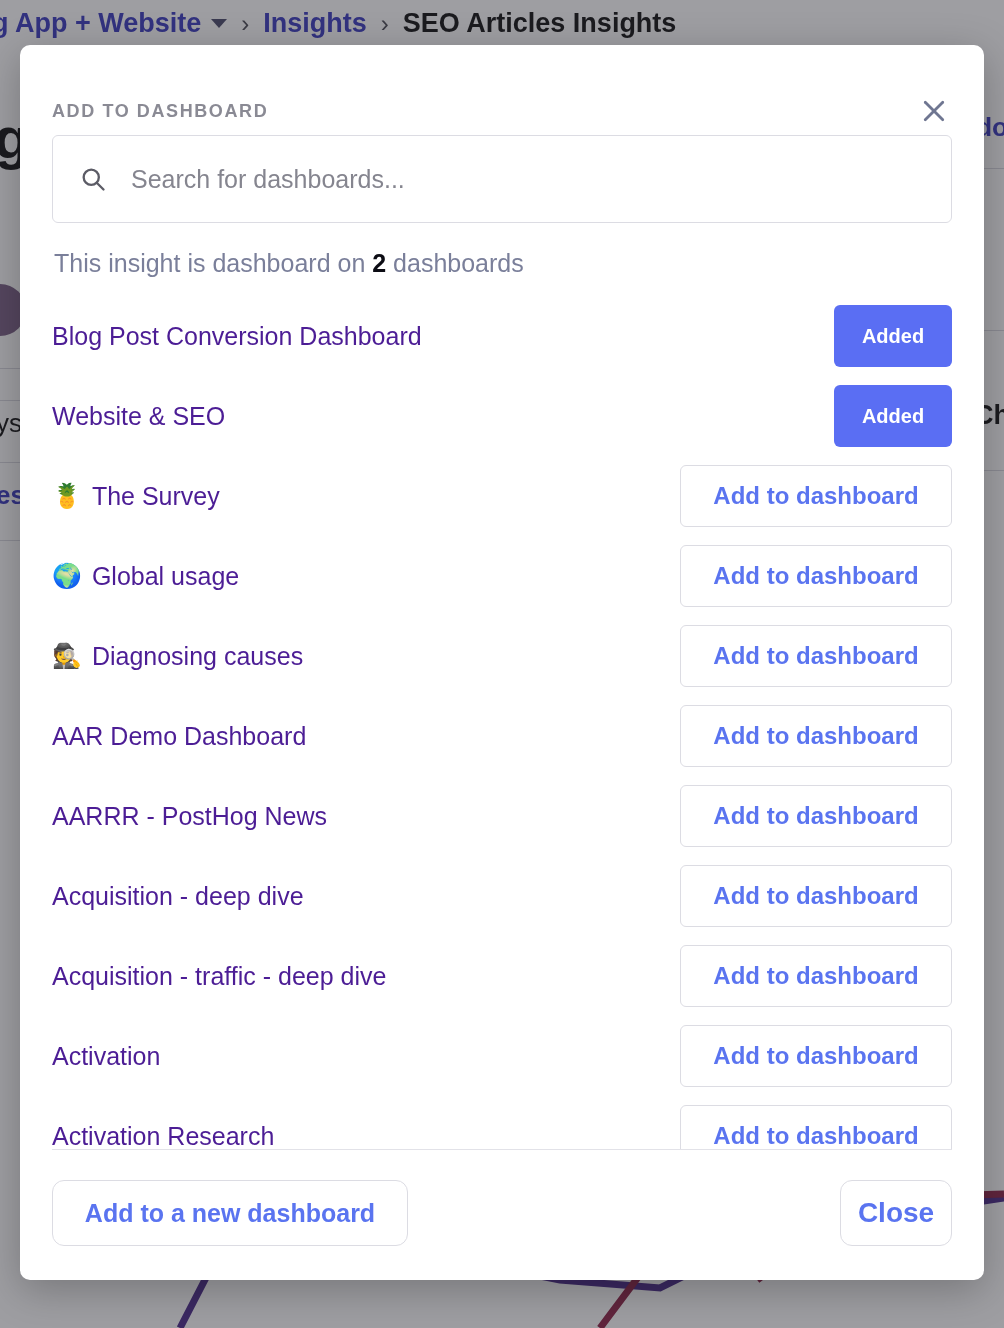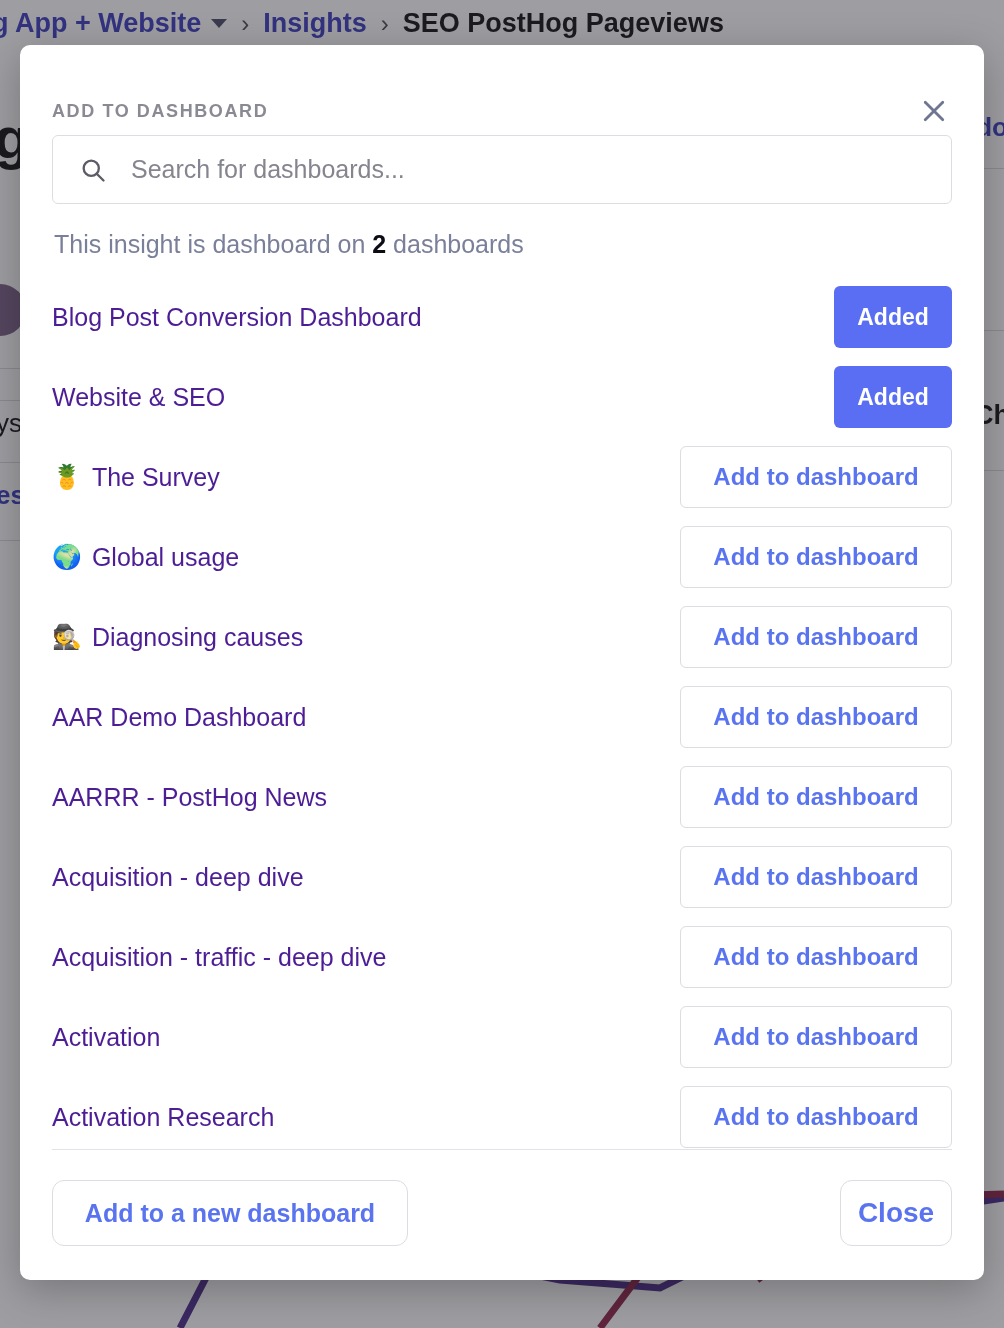--- a/index.html
+++ b/index.html
@@ -169,21 +169,21 @@
   .modal-body {
     flex: 1 1 auto;
     padding: 0 32px;
     display: flex;
     flex-direction: column;
     min-height: 0;
   }
 
   .search-wrap {
     position: relative;
-    height: 69px;
+    height: 88px;
     flex: none;
     border: 1px solid #dcdce3;
     border-radius: 6px;
     display: flex;
     align-items: center;
     padding-left: 26px;
     background: #fff;
   }
   .search-icon { flex: none; display: flex; align-items: center; }
   .search-input {
@@ -239,21 +239,21 @@
   }
 
   .btn-added {
     width: 118px;
     height: 62px;
     border-radius: 6px;
     background: #5a6ef3;
     color: #ffffff;
     border: none;
     font-family: "Liberation Sans", sans-serif;
-    font-size: 23px;
+    font-size: 20px;
     font-weight: 700;
     cursor: pointer;
     flex: none;
   }
 
   .btn-add {
     width: 272px;
     height: 62px;
     border-radius: 6px;
     background: #ffffff;
@@ -294,21 +294,21 @@
 <div id="page-root">
 
   <div class="bg-layer">
 
     <div class="bg-breadcrumb">
       <span class="bc-link">g App + Website</span>
       <span class="bc-caret"></span>
       <span class="bc-sep">›</span>
       <span class="bc-link">Insights</span>
       <span class="bc-sep">›</span>
-      <span class="bc-current">SEO PostHog Pageviews</span>
+      <span class="bc-current">SEO Articles Insights</span>
     </div>
 
     <div class="bg-bigtitle">g</div>
     <div class="bg-right-link">do</div>
 
     <div class="bg-avatar"></div>
 
     <div class="bg-rowline" style="top:368px;"></div>
     <div class="bg-rowline" style="top:400px;"></div>
     <div class="bg-left-text" style="top:408px;">ys</div>

